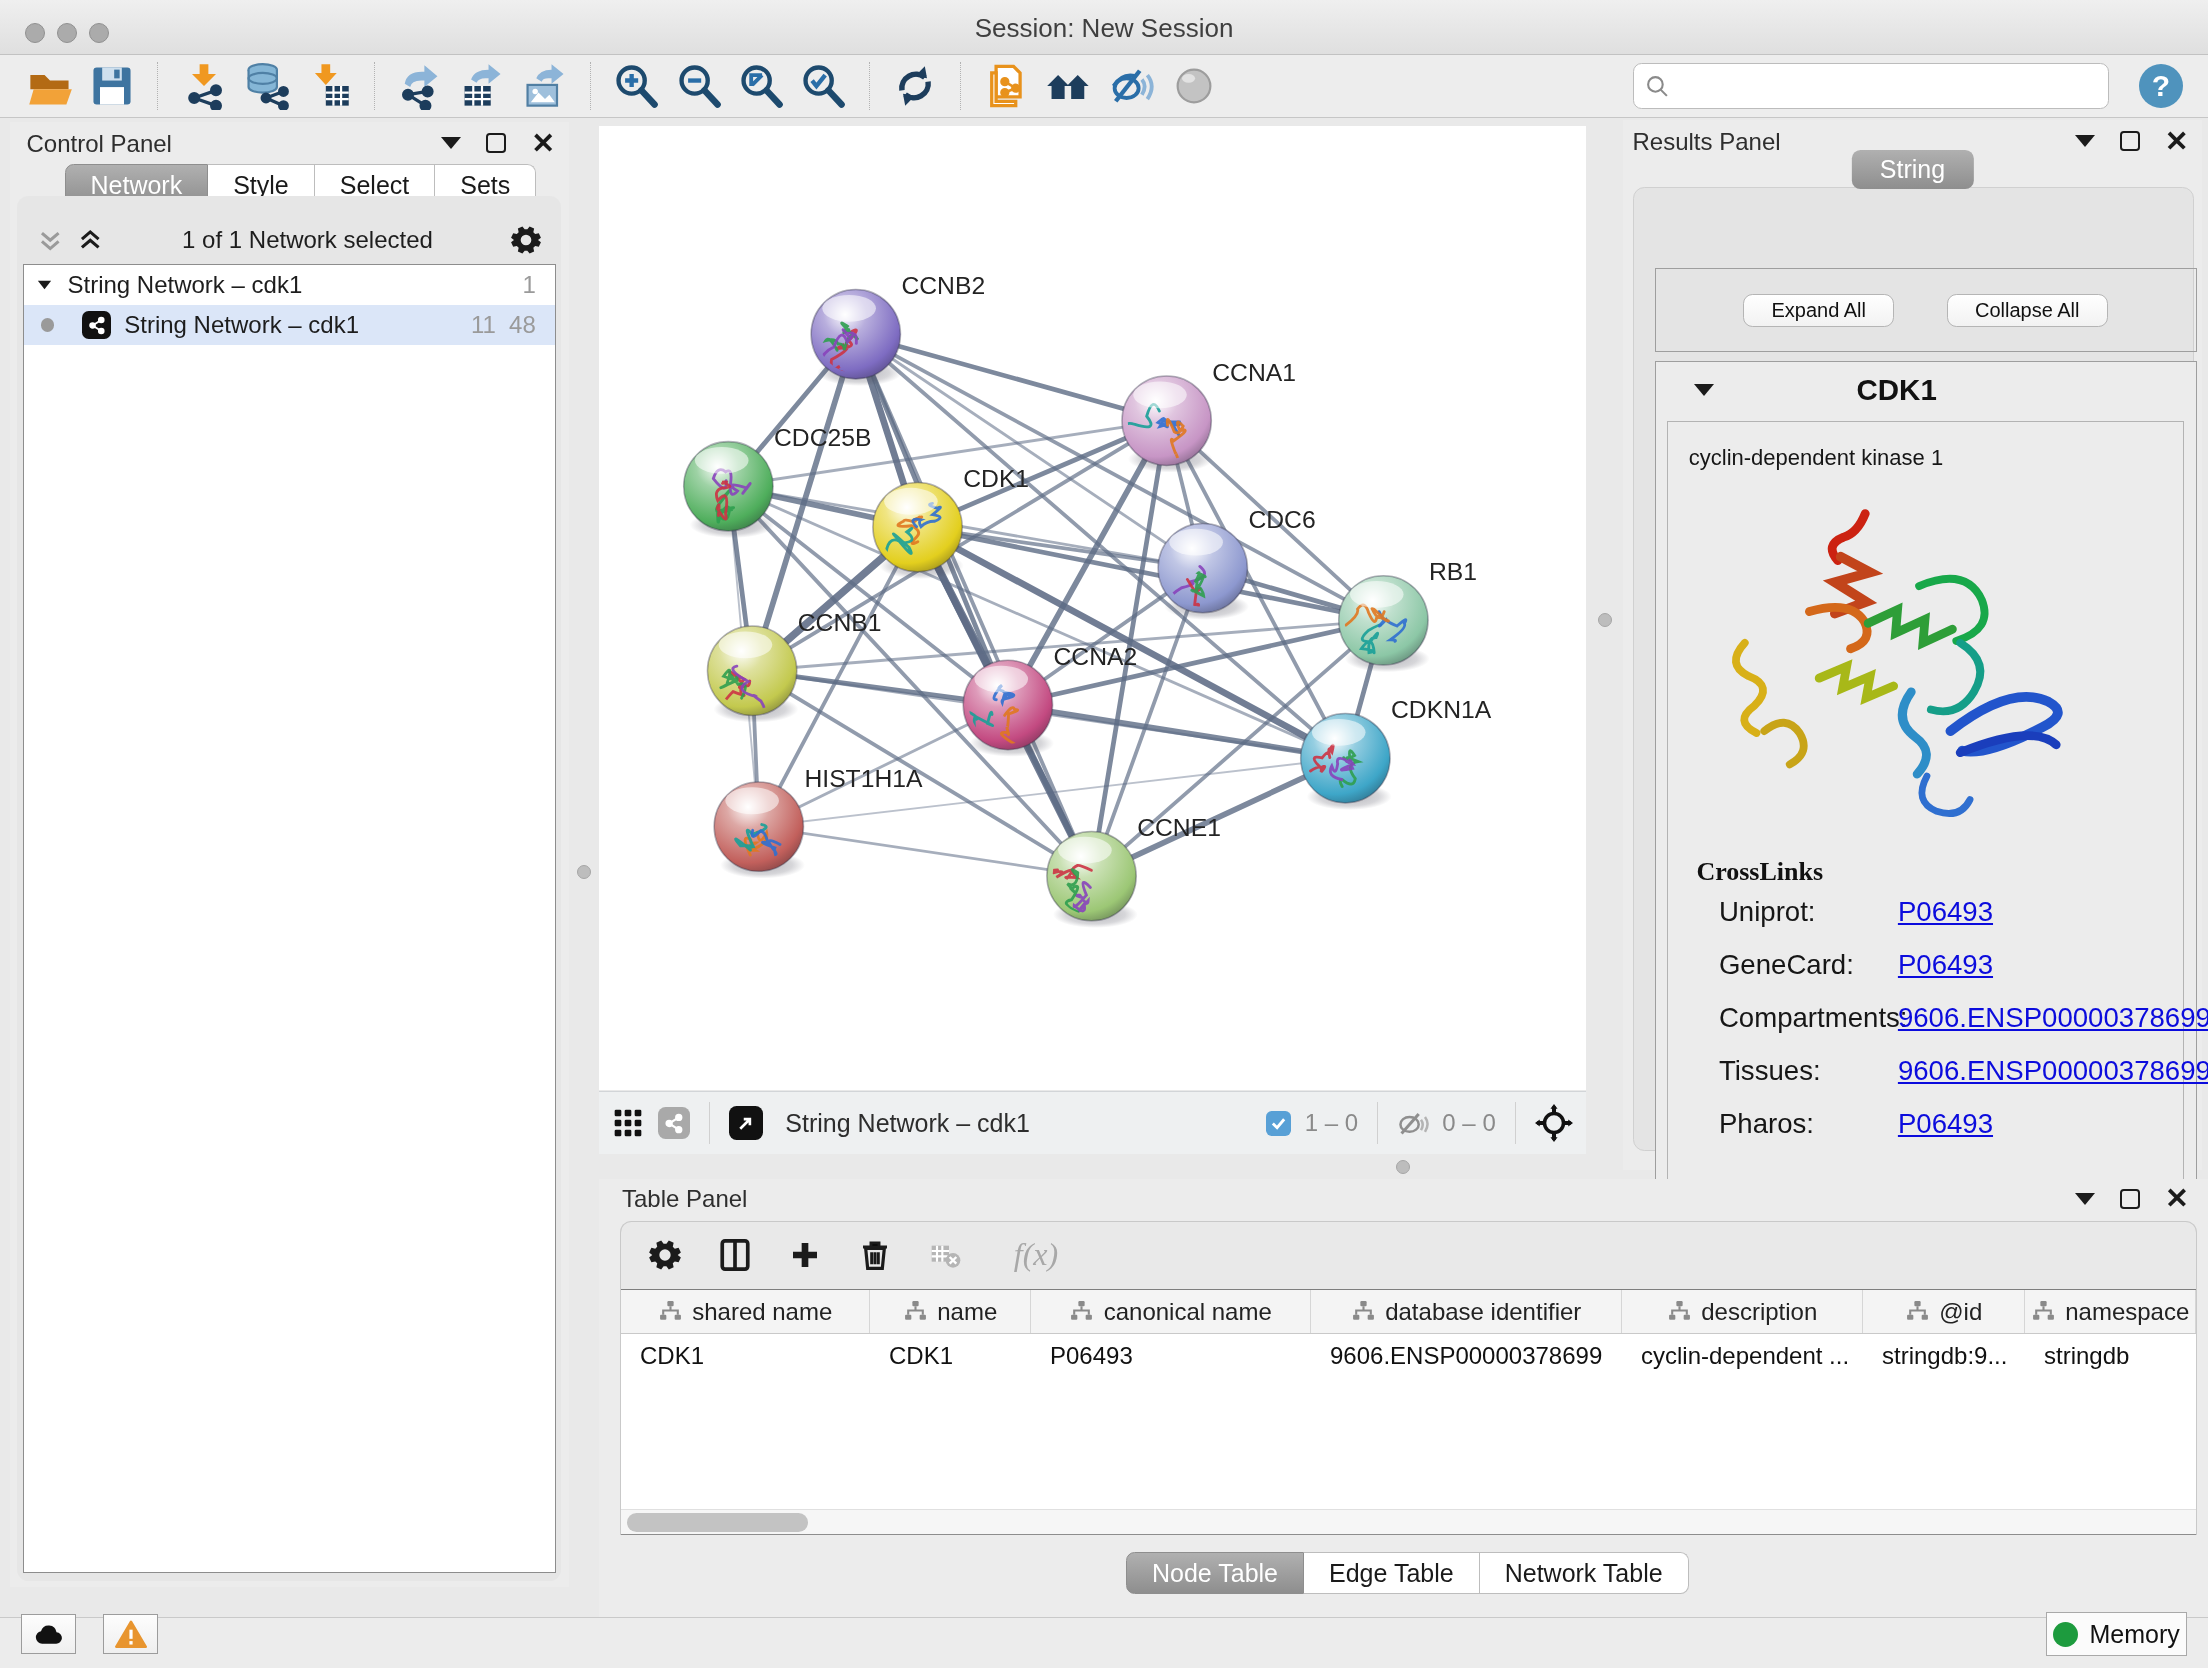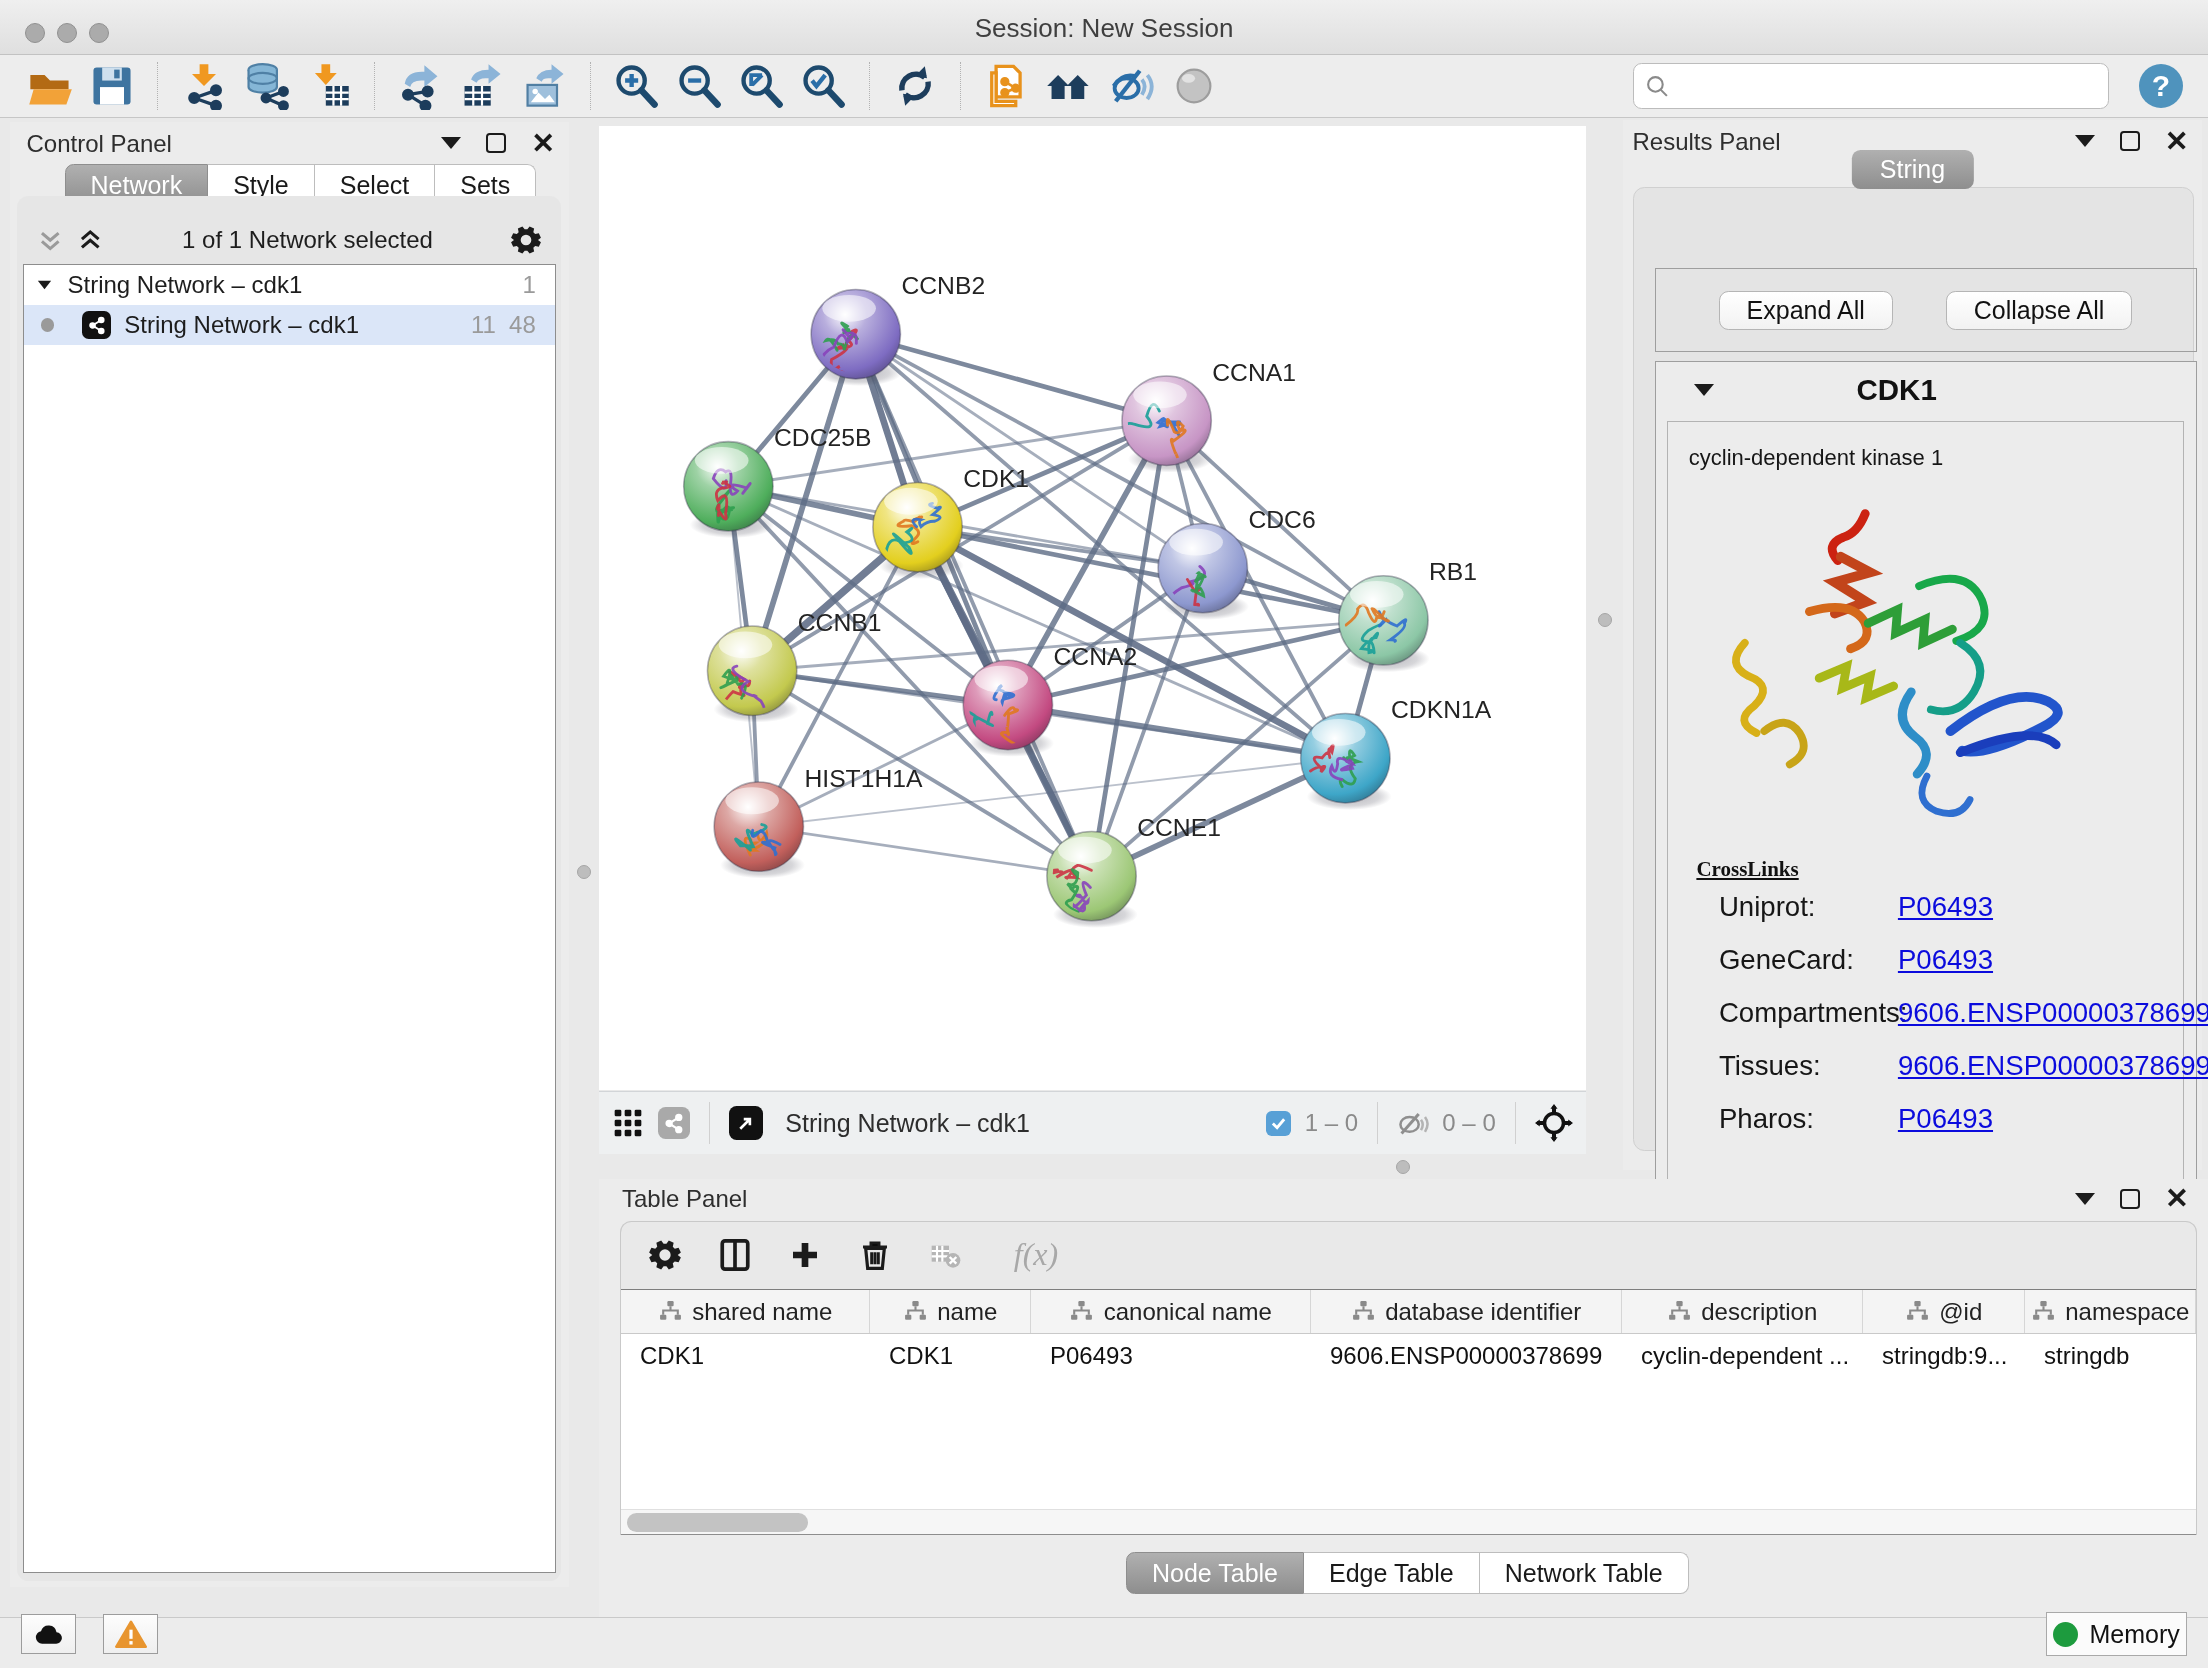--- a/index.html
+++ b/index.html
@@ -42,27 +42,27 @@
   .net-footer{position:absolute;left:599px;top:1091px;width:987px;height:63px;background:#eef0f1;border-top:1px solid #d2d5d8;display:flex;align-items:center;padding:0 13.3px;gap:13.3px;font-size:24px;color:#8a8a8a;}
   .nf-sep{width:0;height:42px;border-left:1px solid #d0d0d0;margin:0 5.7px;}
   .nf-title{color:#2d2d2d;font-size:25px;margin-left:9.5px;}
   .checkbox{width:25px;height:25px;border-radius:5.7px;background:#58a0d6;display:flex;align-items:center;justify-content:center;}
   .splitter-dot{position:absolute;width:14.3px;height:14.3px;border-radius:50%;background:#bdbdbd;border:1px solid #a6a6a6;}
   
   .results-panel{position:absolute;left:1623px;top:120px;width:579px;height:1050px;background:#ececec;}
   .rp-card{position:absolute;left:9.5px;top:67px;width:561px;height:964px;background:#e4e4e4;border:1px solid #d0d0d0;border-radius:11.4px;}
   .rp-tab{position:absolute;left:50%;transform:translateX(-50%);top:30px;padding:4.8px 28.5px;font-size:25px;color:#fff;background:linear-gradient(#b0b0b0,#8e8e8e);border-radius:8.6px;z-index:3;}
   .rp-box1{position:absolute;left:21px;top:80px;width:542px;height:84px;border:1px solid #9e9e9e;display:flex;align-items:center;justify-content:center;gap:53px;}
-  .rp-btn{background:linear-gradient(#ffffff,#f2f2f2);border:1px solid #b5b5b5;border-radius:9.5px;font-size:25px;padding:4px 27px;color:#111;}
+  .rp-btn{background:linear-gradient(#ffffff,#f2f2f2);border:1px solid #b5b5b5;border-radius:9.5px;font-size:20px;padding:4px 27px;color:#111;}
   .rp-box2{position:absolute;left:21px;top:173px;width:542px;height:854px;border:1px solid #9e9e9e;background:#ececec;}
   .rp-protein-row{display:flex;align-items:center;gap:38px;padding:11.4px 0 5.7px 38px;}
   .rp-protein-name{font-size:29.5px;font-weight:bold;color:#111;}
   .rp-box3{position:absolute;left:11.4px;top:59px;width:517px;height:784px;border:1px solid #b3b3b3;background:#ececec;padding:17px 19px;}
   .rp-desc{font-size:22px;color:#161616;margin:5.7px 0 25px 1.9px;}
-  .xl-head{font-family:"Liberation Serif",serif;font-size:21px;font-weight:bold;color:#111;margin:25px 0 9.5px 9.5px;text-decoration:underline;}
+  .xl-head{font-family:"Liberation Serif",serif;font-size:26px;font-weight:bold;color:#111;margin:25px 0 9.5px 9.5px;}
   .xl-row{display:flex;font-family:"Liberation Serif",serif;font-size:27.6px;margin:0 0 21px 32px;}
   .xl-label{width:179px;color:#161616;flex:0 0 auto;}
   .xl-value{color:#0b0bdd;text-decoration:underline;}
   
   .table-panel{position:absolute;left:599px;top:1179px;width:1609px;height:438px;background:#ececec;}
   .tp-card{position:absolute;left:21px;top:42px;width:1577px;height:314px;background:#e9e9e9;border-radius:11.4px 11.4px 0 0;border:1px solid #c9c9c9;border-bottom:none;}
   .tp-toolbar{height:65px;display:flex;align-items:center;gap:32px;padding:0 25px;}
   .ttb{width:38px;height:38px;display:flex;align-items:center;justify-content:center;}
   .tp-table{position:absolute;left:0px;top:67px;width:1575px;height:246px;background:#fff;border-top:1.9px solid #7e7e7e;border-bottom:1.9px solid #8d8d8d;overflow:hidden;}
   .tp-header{display:flex;background:#f4f4f4;border-bottom:1px solid #c9c9c9;height:44px;}

